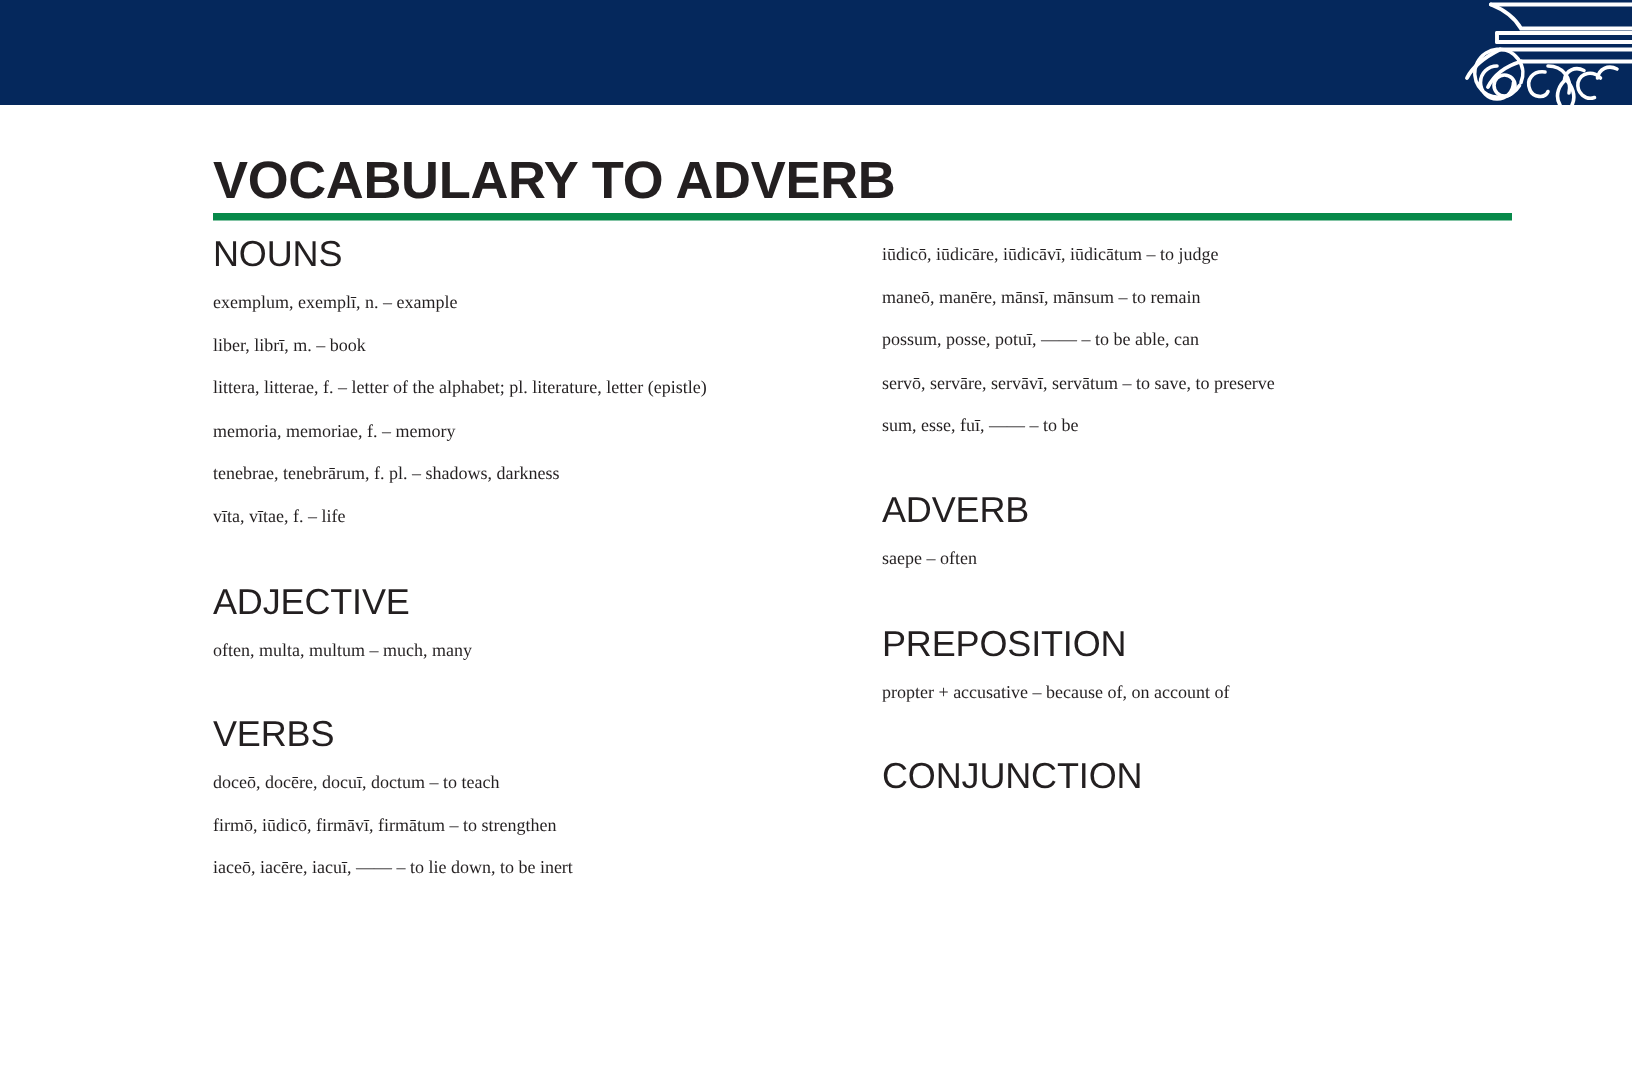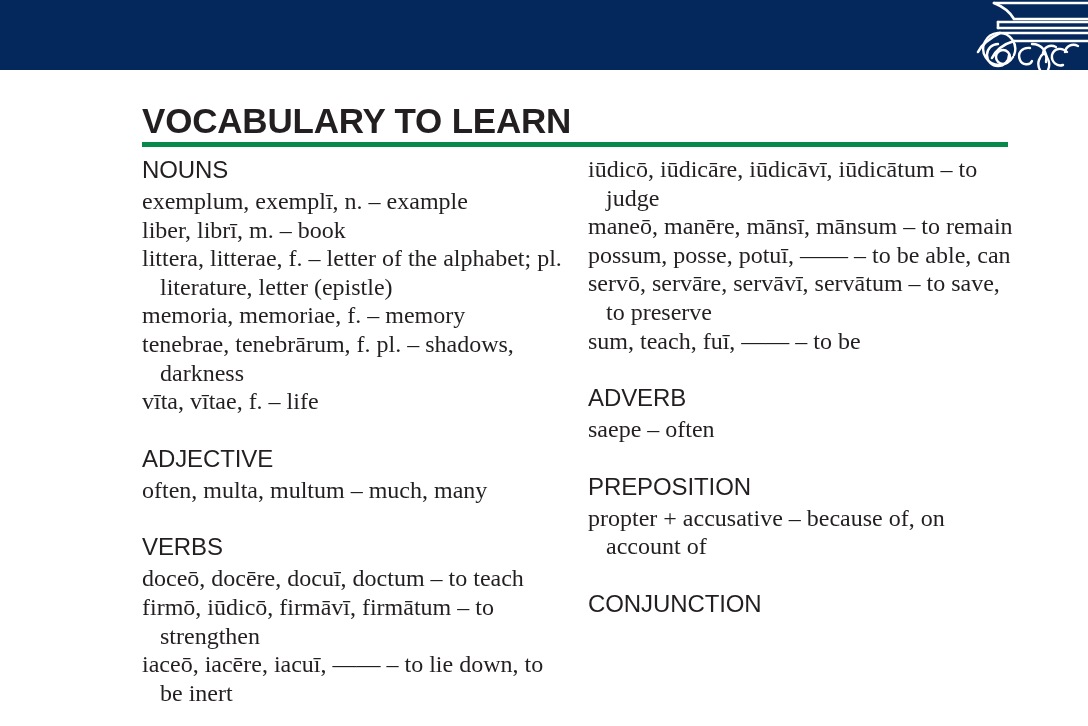--- a/index.html
+++ b/index.html
@@ -98,21 +98,21 @@
     margin: 0 0 2px 0;
   }
 
   .entry-list {
     list-style: none;
     margin: 0;
     padding: 0;
   }
   .entry {
     font-family: "Liberation Serif", "DejaVu Serif", serif;
-    font-size: 24px;
+    font-size: 12px;
     line-height: 28.6px;
     color: #231f20;
     padding-left: 18px;
     text-indent: -18px;
     margin: 0;
   }
 
   
   .continuation { margin-top: 0; }
 </style>
@@ -150,21 +150,21 @@
         <path d="M108 46 C 102 43, 96 46, 95 52"></path>
 
         <path d="M70 70 C 66 63, 70 56, 74 53 C 78 57, 81 64, 78 70"></path>
       </g>
     </svg>
   </div>
 </div>
 
 <div class="page">
 
-  <div class="title">VOCABULARY TO LEARN</div>
+  <div class="title">VOCABULARY TO ADVERB</div>
   <div class="rule"></div>
 
   <div class="columns">
 
     <div class="col col-left">
 
       <div class="section">
         <div class="section-head">NOUNS</div>
         <ul class="entry-list">
           <li class="entry">exemplum, exemplī, n. – example</li>
@@ -195,21 +195,21 @@
     </div>
 
     <div class="col col-right">
 
       <div class="section continuation">
         <ul class="entry-list">
           <li class="entry">iūdicō, iūdicāre, iūdicāvī, iūdicātum – to judge</li>
           <li class="entry">maneō, manēre, mānsī, mānsum – to remain</li>
           <li class="entry">possum, posse, potuī, —— – to be able, can</li>
           <li class="entry">servō, servāre, servāvī, servātum – to save, to preserve</li>
-          <li class="entry">sum, teach, fuī, —— – to be</li>
+          <li class="entry">sum, esse, fuī, —— – to be</li>
         </ul>
       </div>
 
       <div class="section">
         <div class="section-head">ADVERB</div>
         <ul class="entry-list">
           <li class="entry">saepe – often</li>
         </ul>
       </div>
 

